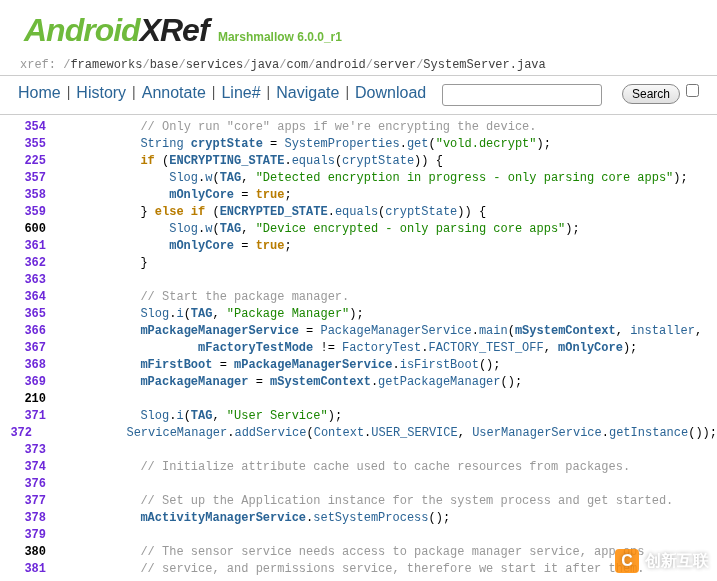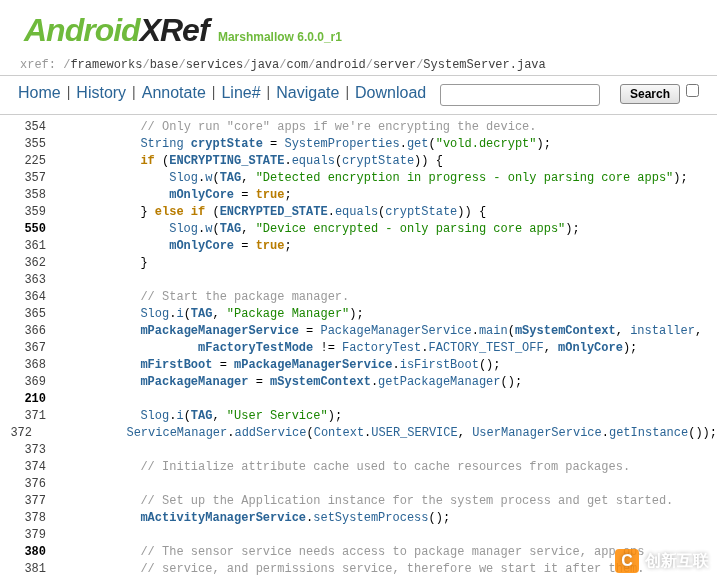--- a/index.html
+++ b/index.html
@@ -9,25 +9,25 @@
 .logo-xref { font-family: Arial, sans-serif; font-size: 32px; font-weight: bold; font-style: italic; color: #222; letter-spacing: -1px; }
 .logo-version { font-family: Arial, sans-serif; font-size: 12px; font-weight: bold; color: #6fba3c; margin-left: 6px; }
 .breadcrumb { padding: 3px 20px; font-family: "Courier New", monospace; font-size: 12px; color: #333; border-bottom: 1px solid #ccc; }
 .breadcrumb span { color: #999; }
 .breadcrumb .seg { color: #404040; }
 .navbar { padding: 8px 18px; border-bottom: 1px solid #ccc; display: flex; align-items: flex-start; }
 .navlink { color: #2a6496; font-size: 16px; text-decoration: none; cursor: pointer; }
 .navsep { color: #555; font-size: 14px; margin: 0 6px; }
 .navspacer { flex: 1; }
 .searchbox { width: 160px; height: 22px; border: 1px solid #999; border-radius: 3px; padding: 0 4px; font-size: 12px; }
-.searchbtn { background: linear-gradient(#f8f8f8,#e0e0e0); border: 1px solid #888; border-radius: 3px; padding: 2px 9px; font-size: 12px; font-weight: bold; margin-left: 20px; cursor: pointer; }
+.searchbtn { background: linear-gradient(#f8f8f8,#e0e0e0); border: 1px solid #888; border-radius: 10px; padding: 2px 9px; font-size: 12px; font-weight: normal; margin-left: 20px; cursor: pointer; }
 .checkbox { margin-left: 6px; }
 .code { padding: 4px 0 4px 10px; font-family: "SimSun","Courier New", monospace; font-size: 12px; line-height: 17px; }
 .line { display: flex; white-space: pre; }
-.ln { width: 44px; text-align: right; color: #404040; padding-right: 8px; user-select: none; }
+.ln { width: 44px; text-align: right; color: #6d28d9; padding-right: 8px; user-select: none; font-weight: bold; }
 .ln.hl { color: #000; font-weight: bold; }
 .cc { }
 .kw { color: #b87c00; font-weight: bold; }
 .str { color: #1a8600; }
 .lit { color: #b87c00; font-weight: bold; }
 .def { color: #2a6496; font-weight: bold; }
 .ref { color: #2a6496; }
 .cmt { color: #999; }
 .watermark { position: fixed; right: 8px; bottom: 8px; font-family: "Microsoft YaHei", sans-serif; font-size: 16px; font-weight: bold; color: #fff; text-shadow: 0 0 4px rgba(0,0,0,.4); display: flex; align-items: center; gap: 6px; opacity: .85; }
 .watermark .ic { width: 24px; height: 24px; border-radius: 4px; background: #ff8a00; color: #fff; display: inline-flex; align-items: center; justify-content: center; font-size: 16px; font-weight: bold; }
@@ -62,21 +62,21 @@
   <input class="checkbox" type="checkbox" style="">
 </div>
 
 <div class="code" id="code">
     <div class="line"><span class="ln">354</span><span class="cc"><span>            </span><span class="cmt">// Only run "core" apps if we're encrypting the device.</span></span></div>
     <div class="line"><span class="ln">355</span><span class="cc"><span>            </span><span class="ref">String</span><span> </span><span class="def">cryptState</span><span> = </span><span class="ref">SystemProperties</span><span>.</span><span class="ref">get</span><span>(</span><span class="str">"vold.decrypt"</span><span>);</span></span></div>
     <div class="line"><span class="ln">225</span><span class="cc"><span>            </span><span class="kw">if</span><span> (</span><span class="def">ENCRYPTING_STATE</span><span>.</span><span class="ref">equals</span><span>(</span><span class="ref">cryptState</span><span>)) {</span></span></div>
     <div class="line"><span class="ln">357</span><span class="cc"><span>                </span><span class="ref">Slog</span><span>.</span><span class="ref">w</span><span>(</span><span class="def">TAG</span><span>, </span><span class="str">"Detected encryption in progress - only parsing core apps"</span><span>);</span></span></div>
     <div class="line"><span class="ln">358</span><span class="cc"><span>                </span><span class="def">mOnlyCore</span><span> = </span><span class="lit">true</span><span>;</span></span></div>
     <div class="line"><span class="ln">359</span><span class="cc"><span>            } </span><span class="kw">else if</span><span> (</span><span class="def">ENCRYPTED_STATE</span><span>.</span><span class="ref">equals</span><span>(</span><span class="ref">cryptState</span><span>)) {</span></span></div>
-    <div class="line"><span class="ln hl">550</span><span class="cc"><span>                </span><span class="ref">Slog</span><span>.</span><span class="ref">w</span><span>(</span><span class="def">TAG</span><span>, </span><span class="str">"Device encrypted - only parsing core apps"</span><span>);</span></span></div>
+    <div class="line"><span class="ln hl">600</span><span class="cc"><span>                </span><span class="ref">Slog</span><span>.</span><span class="ref">w</span><span>(</span><span class="def">TAG</span><span>, </span><span class="str">"Device encrypted - only parsing core apps"</span><span>);</span></span></div>
     <div class="line"><span class="ln">361</span><span class="cc"><span>                </span><span class="def">mOnlyCore</span><span> = </span><span class="lit">true</span><span>;</span></span></div>
     <div class="line"><span class="ln">362</span><span class="cc"><span>            }</span></span></div>
     <div class="line"><span class="ln">363</span><span class="cc"><span> </span></span></div>
     <div class="line"><span class="ln">364</span><span class="cc"><span>            </span><span class="cmt">// Start the package manager.</span></span></div>
     <div class="line"><span class="ln">365</span><span class="cc"><span>            </span><span class="ref">Slog</span><span>.</span><span class="ref">i</span><span>(</span><span class="def">TAG</span><span>, </span><span class="str">"Package Manager"</span><span>);</span></span></div>
     <div class="line"><span class="ln">366</span><span class="cc"><span>            </span><span class="def">mPackageManagerService</span><span> = </span><span class="ref">PackageManagerService</span><span>.</span><span class="ref">main</span><span>(</span><span class="def">mSystemContext</span><span>, </span><span class="ref">installer</span><span>,</span></span></div>
     <div class="line"><span class="ln">367</span><span class="cc"><span>                    </span><span class="def">mFactoryTestMode</span><span> != </span><span class="ref">FactoryTest</span><span>.</span><span class="ref">FACTORY_TEST_OFF</span><span>, </span><span class="def">mOnlyCore</span><span>);</span></span></div>
     <div class="line"><span class="ln">368</span><span class="cc"><span>            </span><span class="def">mFirstBoot</span><span> = </span><span class="def">mPackageManagerService</span><span>.</span><span class="ref">isFirstBoot</span><span>();</span></span></div>
     <div class="line"><span class="ln">369</span><span class="cc"><span>            </span><span class="def">mPackageManager</span><span> = </span><span class="def">mSystemContext</span><span>.</span><span class="ref">getPackageManager</span><span>();</span></span></div>
     <div class="line"><span class="ln hl">210</span><span class="cc"><span> </span></span></div>

